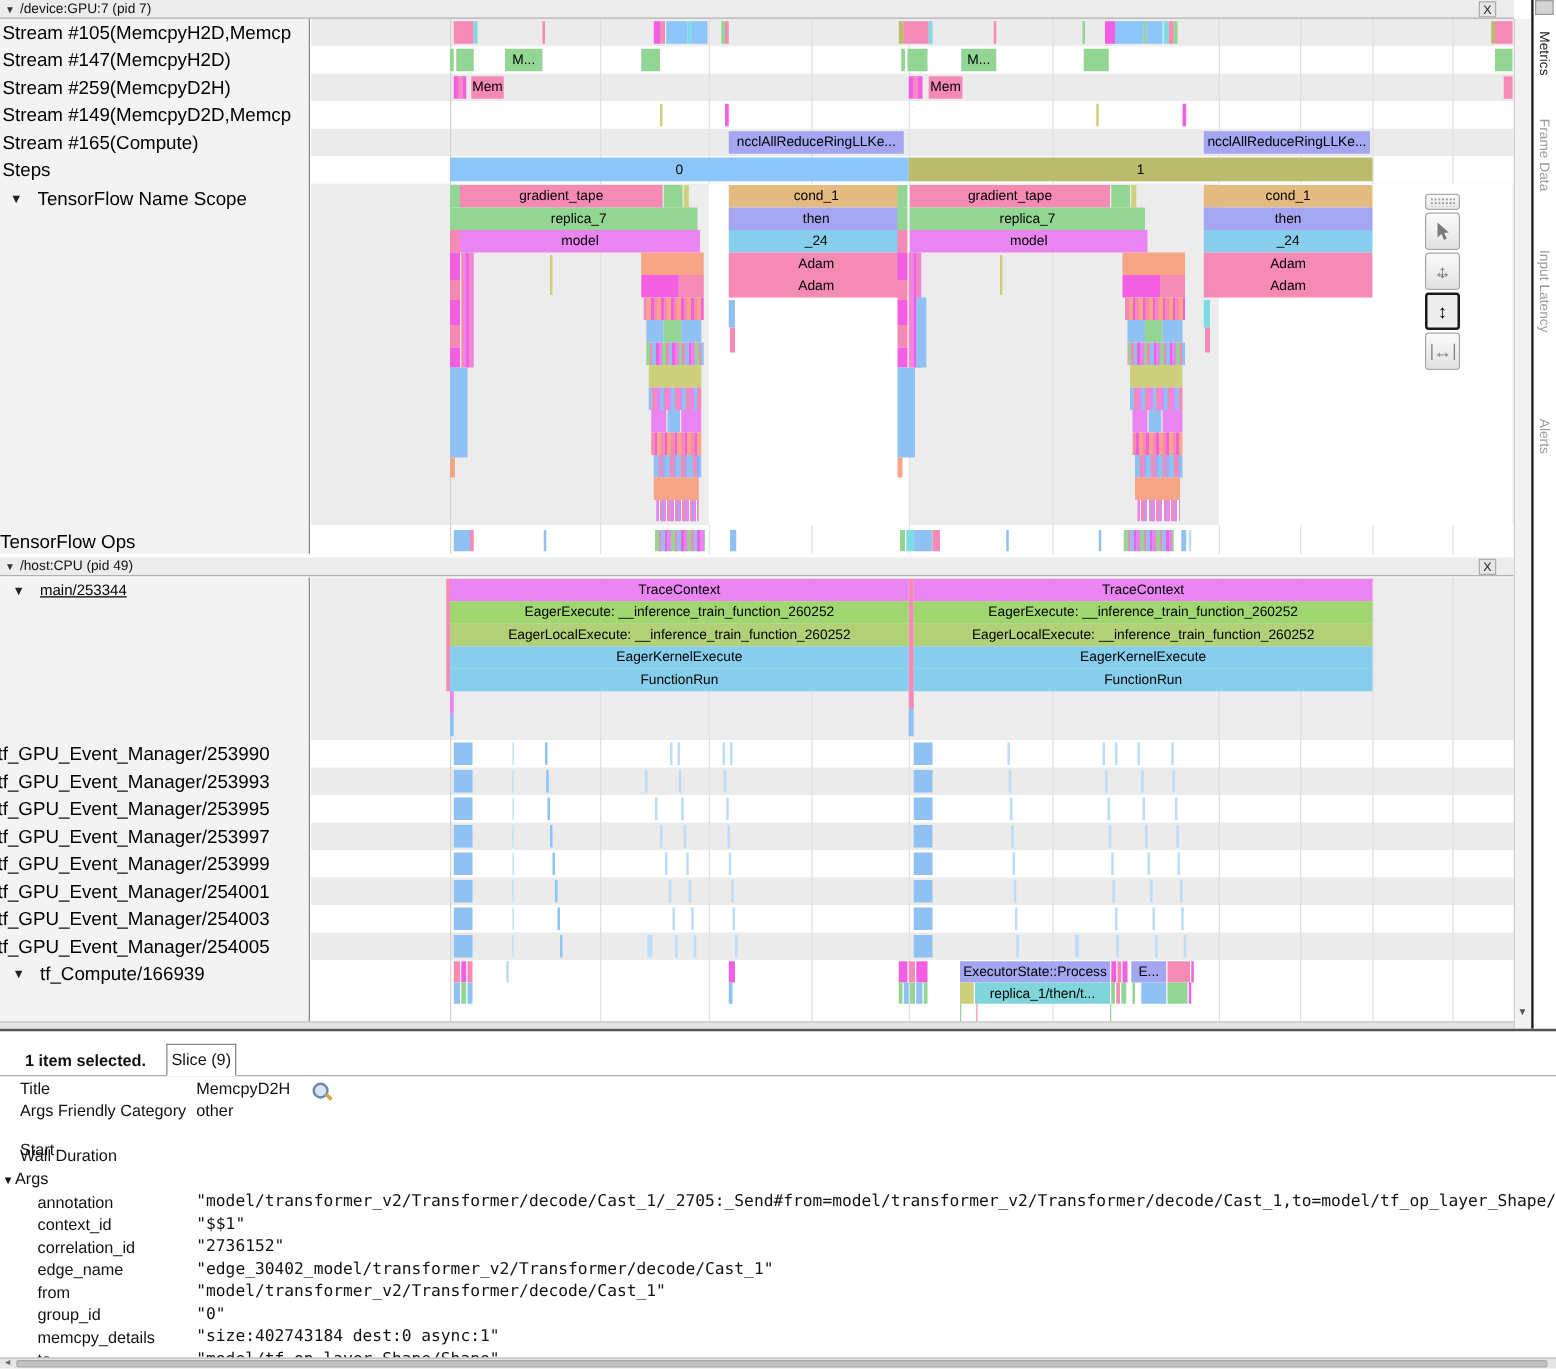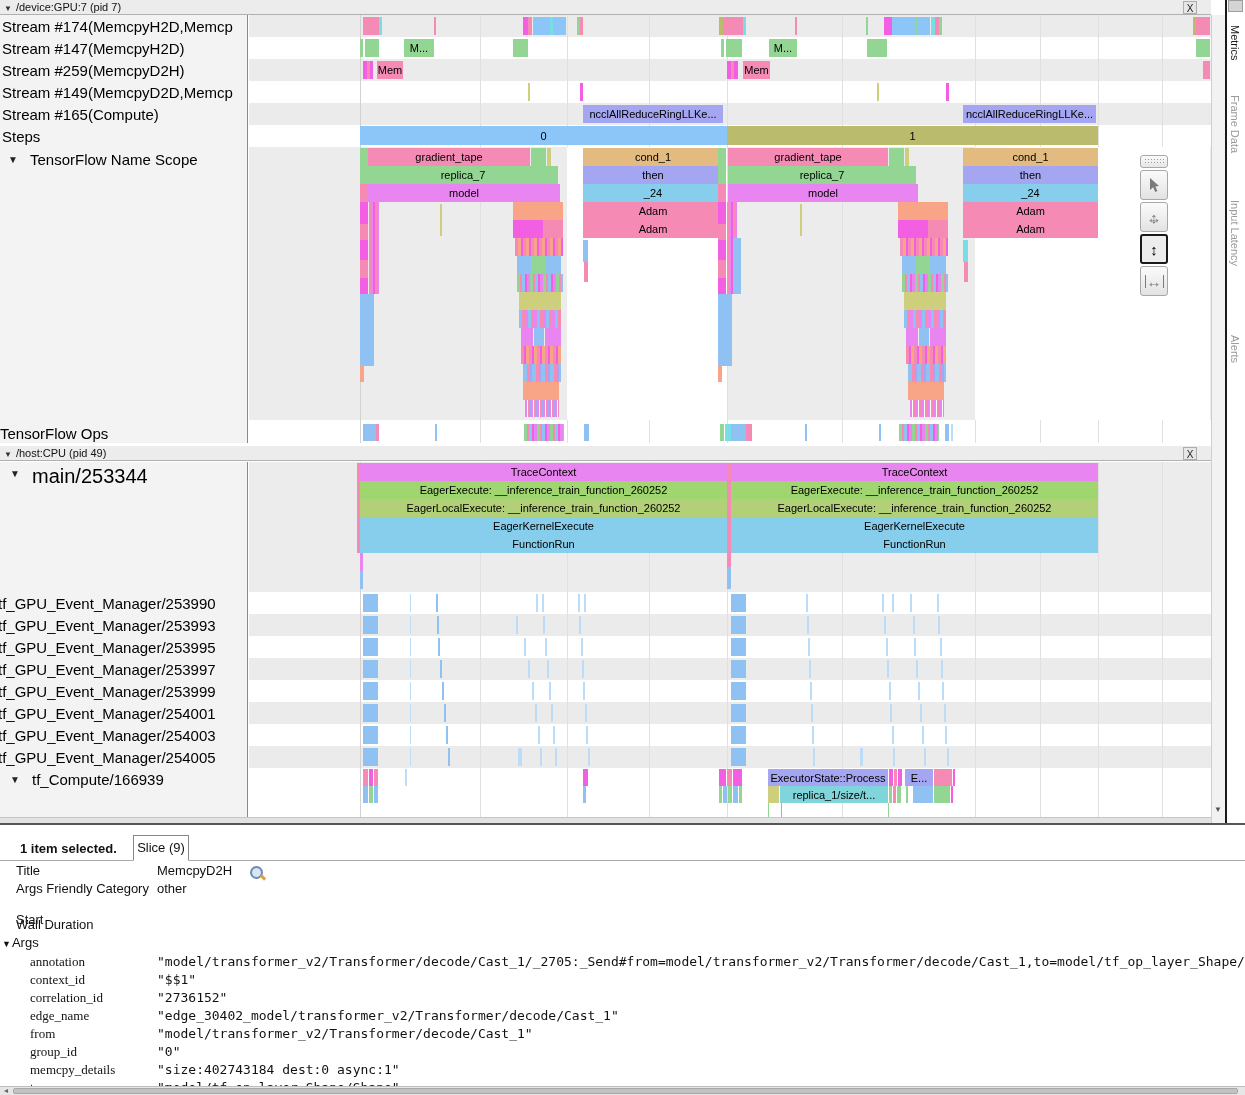--- a/index.html
+++ b/index.html
@@ -42,21 +42,21 @@
   #hsb .thumb{position:absolute;left:13px;top:1px;width:1225px;height:6px;background:#c2c2c2;border:1px solid #a8a8a8;border-radius:2px;box-sizing:border-box;}
   #gpubottom{position:absolute;left:0;top:817px;width:1225px;height:6px;background:#e2e2e2;border-top:1px solid #c6c6c6;box-sizing:border-box;z-index:5;}
   #corner{position:absolute;left:1228px;top:0;width:15px;height:12px;background:#d4d4d4;border:1px solid #9e9e9e;box-sizing:border-box;z-index:8;}
   
   #details{position:absolute;left:0;top:823px;width:1245px;height:272px;background:#fff;border-top:2px solid #555;box-sizing:border-box;z-index:11;font-size:13px;color:#111;}
   #selline{position:absolute;left:0;top:35px;width:1245px;height:1px;background:#aaa;}
   #selmsg{position:absolute;left:20px;top:16px;font-weight:bold;}
   #slicetab{position:absolute;left:133px;top:10px;width:56px;height:26px;background:#fff;border:1px solid #888;border-bottom:1px solid #fff;box-sizing:border-box;text-align:center;line-height:24px;z-index:2;cursor:pointer;}
   .drow{position:absolute;height:18px;line-height:18px;white-space:nowrap;}
   .dkey{position:absolute;left:16px;}
-  .akey{position:absolute;left:30px;font-family:Liberation Serif, serif;}
+  .akey{position:absolute;left:30px;}
   .dval{position:absolute;left:157px;}
   .aval{position:absolute;left:157px;font-family:"DejaVu Sans Mono",monospace;font-size:13px;white-space:pre;}
   #argshdr{position:absolute;left:2px;}
   #argshdr .tri{font-size:9px;margin-right:1px;}
   .mag{position:absolute;left:250px;top:4px;width:9px;height:9px;border:2px solid #6b8cb5;border-radius:50%;background:#d8e6f4;}
   .mag::after{content:"";position:absolute;left:8px;top:8px;width:6px;height:3px;background:#dba43e;transform:rotate(45deg);}
 </style>
 </head>
 <body>
 
@@ -383,43 +383,43 @@
       <div class="bar" style="left: 363px; top: 786px; width: 5px; height: 17px; background: rgb(143, 193, 243);"></div>
       <div class="bar" style="left: 369px; top: 786px; width: 4px; height: 17px; background: rgb(147, 214, 147);"></div>
       <div class="bar" style="left: 374px; top: 786px; width: 4px; height: 17px; background: rgb(143, 193, 243);"></div>
       <div class="bar" style="left: 583px; top: 786px; width: 3px; height: 17px; background: rgb(143, 193, 243);"></div>
       <div class="bar" style="left: 719px; top: 786px; width: 3px; height: 17px; background: rgb(147, 214, 147);"></div>
       <div class="bar" style="left: 723px; top: 786px; width: 4px; height: 17px; background: rgb(143, 193, 243);"></div>
       <div class="bar" style="left: 728px; top: 786px; width: 4px; height: 17px; background: rgb(147, 214, 147);"></div>
       <div class="bar" style="left: 733px; top: 786px; width: 5px; height: 17px; background: rgb(143, 193, 243);"></div>
       <div class="bar" style="left: 739px; top: 786px; width: 3px; height: 17px; background: rgb(147, 214, 147);"></div>
       <div class="bar" style="left: 768px; top: 786px; width: 11px; height: 17px; background: rgb(205, 207, 125);"></div>
-      <div class="bar" style="left: 780px; top: 786px; width: 108px; height: 17px; background: rgb(127, 213, 217);">replica_1/size/t...</div>
+      <div class="bar" style="left: 780px; top: 786px; width: 108px; height: 17px; background: rgb(127, 213, 217);">replica_1/then/t...</div>
       <div class="bar" style="left: 889px; top: 786px; width: 3px; height: 17px; background: rgb(147, 214, 147);"></div>
       <div class="bar" style="left: 893px; top: 786px; width: 3px; height: 17px; background: rgb(245, 139, 181);"></div>
       <div class="bar" style="left: 897px; top: 786px; width: 4px; height: 17px; background: rgb(147, 214, 147);"></div>
       <div class="bar" style="left: 906px; top: 786px; width: 2px; height: 17px; background: rgb(147, 214, 147);"></div>
       <div class="bar" style="left: 913px; top: 786px; width: 20px; height: 17px; background: rgb(143, 193, 243);"></div>
       <div class="bar" style="left: 934px; top: 786px; width: 16px; height: 17px; background: rgb(147, 214, 147);"></div>
       <div class="bar" style="left: 951px; top: 786px; width: 2px; height: 17px; background: rgb(242, 95, 227);"></div>
       <div class="bar" style="left: 768px; top: 803px; width: 1px; height: 17px; background: rgb(147, 214, 147);"></div>
       <div class="bar" style="left: 781px; top: 803px; width: 1px; height: 17px; background: rgb(245, 139, 181);"></div>
       <div class="bar" style="left: 888px; top: 803px; width: 1px; height: 17px; background: rgb(147, 214, 147);"></div>
     </div>
   <div id="labels-layer" class="abs">
-      <div class="tlabel" style="left: 2px; top: 18px; font-size: 15px; width: 248px;">Stream #174(MemcpyH2D,Memcp</div>
+      <div class="tlabel" style="left: 2px; top: 18px; font-size: 15px; width: 248px;">Stream #105(MemcpyH2D,Memcp</div>
       <div class="tlabel" style="left: 2px; top: 40px; font-size: 15px; width: 248px;">Stream #147(MemcpyH2D)</div>
       <div class="tlabel" style="left: 2px; top: 62px; font-size: 15px; width: 248px;">Stream #259(MemcpyD2H)</div>
       <div class="tlabel" style="left: 2px; top: 84px; font-size: 15px; width: 248px;">Stream #149(MemcpyD2D,Memcp</div>
       <div class="tlabel" style="left: 2px; top: 106px; font-size: 15px; width: 248px;">Stream #165(Compute)</div>
       <div class="tlabel" style="left: 2px; top: 128px; font-size: 15px; width: 248px;">Steps</div>
       <div class="tlabel" style="left: 30px; top: 151px; font-size: 15px; width: 220px;">TensorFlow Name Scope</div>
       <div class="ltri" style="left: 8px; top: 154px;">▼</div>
       <div class="tlabel" style="left: 0px; top: 425px; font-size: 15px; width: 250px;">TensorFlow Ops</div>
-      <div class="tlabel" style="left: 32px; top: 465px; font-size: 20px; width: 218px;">main/253344</div>
+      <div class="tlabel" style="left: 32px; top: 465px; font-size: 12px; width: 218px; text-decoration: underline;">main/253344</div>
       <div class="ltri" style="left: 10px; top: 468px;">▼</div>
       <div class="tlabel" style="left: -2px; top: 595px; font-size: 15px; width: 252px;">tf_GPU_Event_Manager/253990</div>
       <div class="tlabel" style="left: -2px; top: 617px; font-size: 15px; width: 252px;">tf_GPU_Event_Manager/253993</div>
       <div class="tlabel" style="left: -2px; top: 639px; font-size: 15px; width: 252px;">tf_GPU_Event_Manager/253995</div>
       <div class="tlabel" style="left: -2px; top: 661px; font-size: 15px; width: 252px;">tf_GPU_Event_Manager/253997</div>
       <div class="tlabel" style="left: -2px; top: 683px; font-size: 15px; width: 252px;">tf_GPU_Event_Manager/253999</div>
       <div class="tlabel" style="left: -2px; top: 705px; font-size: 15px; width: 252px;">tf_GPU_Event_Manager/254001</div>
       <div class="tlabel" style="left: -2px; top: 727px; font-size: 15px; width: 252px;">tf_GPU_Event_Manager/254003</div>
       <div class="tlabel" style="left: -2px; top: 749px; font-size: 15px; width: 252px;">tf_GPU_Event_Manager/254005</div>
       <div class="tlabel" style="left: 32px; top: 771px; font-size: 15px; width: 218px;">tf_Compute/166939</div>

